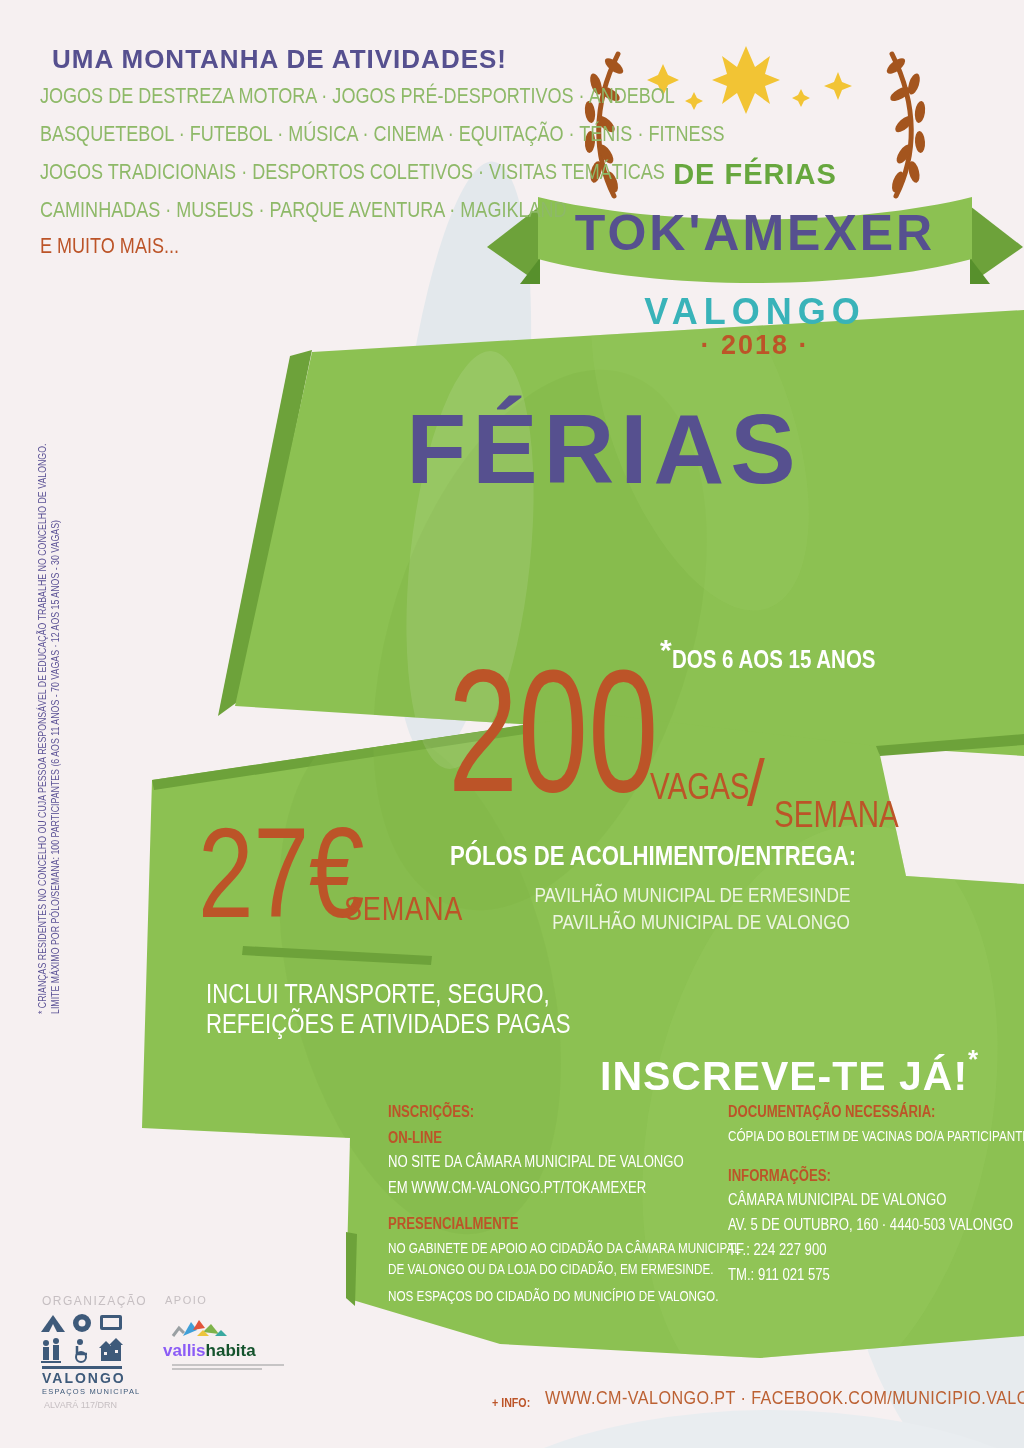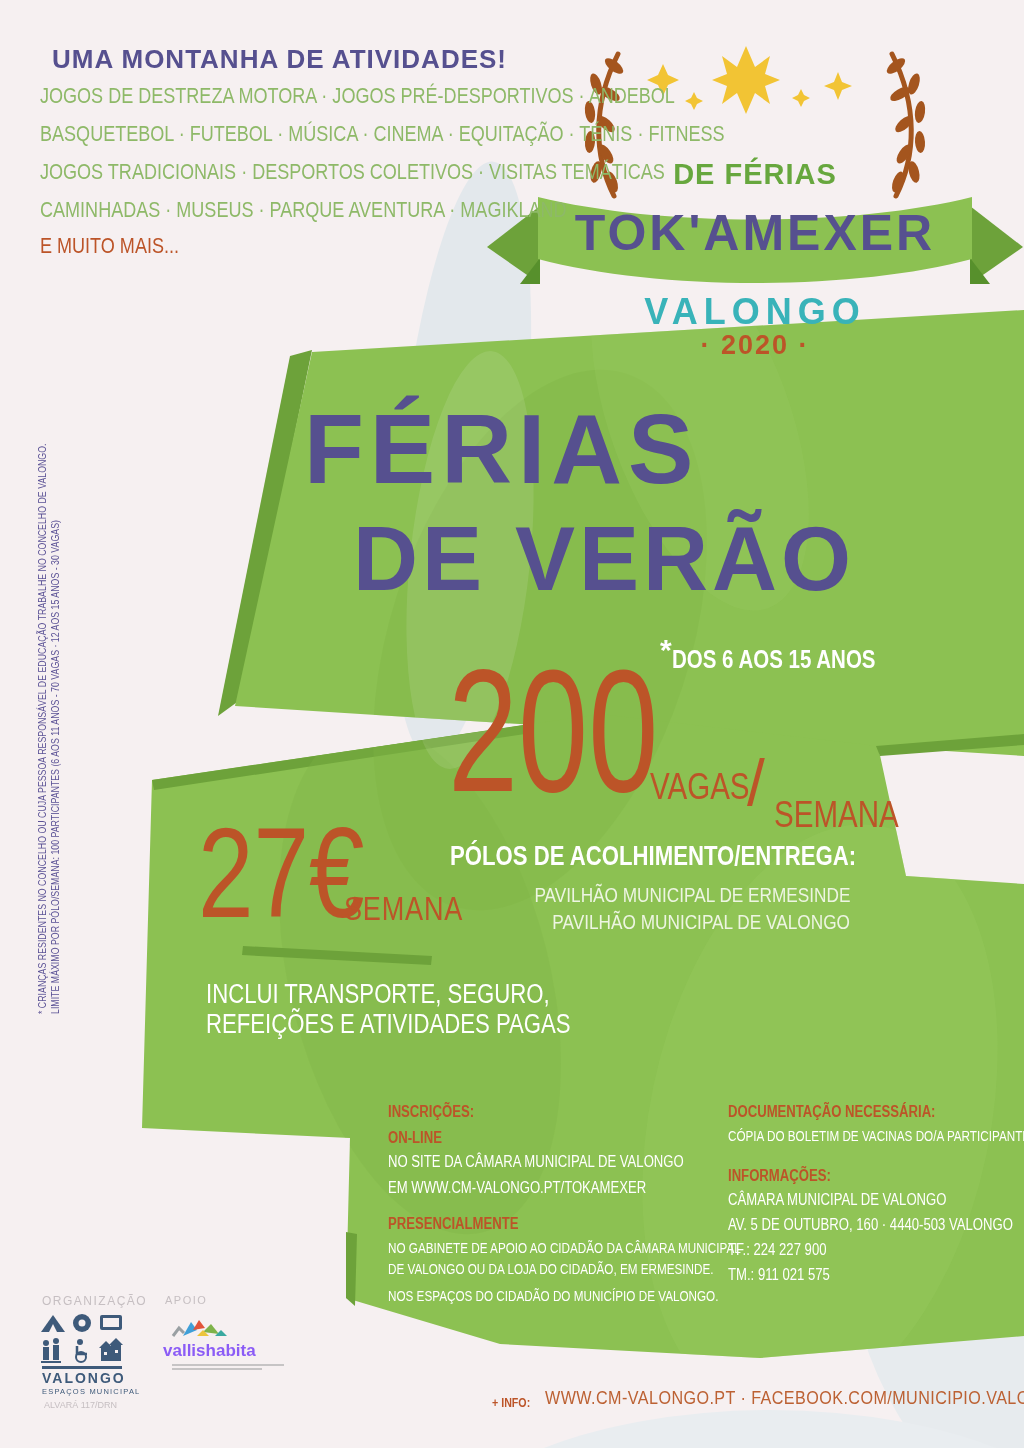--- a/index.html
+++ b/index.html
@@ -98,44 +98,46 @@
   <div class="t fat purple" style="left:40px;top:46px;font-size:26px;letter-spacing:1px;margin-left:12px;">UMA MONTANHA DE ATIVIDADES!</div>
   <div class="t grntxt cond" style="left:40px;top:84px;font-size:22px;">JOGOS DE DESTREZA MOTORA · JOGOS PRÉ-DESPORTIVOS · ANDEBOL</div>
   <div class="t grntxt cond" style="left:40px;top:122px;font-size:22px;">BASQUETEBOL · FUTEBOL · MÚSICA · CINEMA · EQUITAÇÃO · TÉNIS · FITNESS</div>
   <div class="t grntxt cond" style="left:40px;top:160px;font-size:22px;">JOGOS TRADICIONAIS · DESPORTOS COLETIVOS · VISITAS TEMÁTICAS</div>
   <div class="t grntxt cond" style="left:40px;top:198px;font-size:22px;">CAMINHADAS · MUSEUS · PARQUE AVENTURA · MAGIKLAND</div>
   <div class="t orange cond" style="left:40px;top:234px;font-size:22px;">E MUITO MAIS...</div>
 
   <div class="t fat hdr-grn" style="left:523px;top:159px;width:464px;text-align:center;font-size:29px;letter-spacing:1px;">DE FÉRIAS</div>
   <div class="t fat purple" style="left:523px;top:207px;width:464px;text-align:center;font-size:50px;letter-spacing:3px;">TOK'AMEXER</div>
   <div class="t fat teal" style="left:523px;top:293px;width:464px;text-align:center;font-size:36px;letter-spacing:6px;">VALONGO</div>
-  <div class="t fat orange" style="left:523px;top:331px;width:464px;text-align:center;font-size:27px;letter-spacing:2px;">· 2020 ·</div>
-
-  <div class="t fat purple" style="left:304px;top:398px;width:600px;font-size:98px;letter-spacing:6px;">FÉRIAS</div>
-  <div class="t fat purple" style="left:304px;top:512px;width:600px;text-align:center;font-size:90px;letter-spacing:4px;">DE VERÃO</div>
+  <div class="t fat orange" style="left:523px;top:331px;width:464px;text-align:center;font-size:27px;letter-spacing:2px;">· 2018 ·</div>
+
+  <div class="t fat purple" style="left:304px;top:398px;width:600px;text-align:center;font-size:98px;letter-spacing:6px;">FÉRIAS</div>
 
   <div class="t white" style="left:660px;top:634px;font-size:25px;font-weight:bold;">
     <span style="font-size:30px;vertical-align:8px;">*</span><span class="cond" style="display:inline-block;">DOS 6 AOS 15 ANOS</span>
   </div>
 
   <div class="t orange" style="left:448px;top:648px;font-size:175px;line-height:.95;transform:scaleX(.72);transform-origin:0 0;">200</div>
   <div class="t orange cond" style="left:650px;top:768px;font-size:36px;">VAGAS</div>
   <div class="t orange" style="left:747px;top:750px;font-size:64px;">/</div>
   <div class="t orange cond" style="left:774px;top:796px;font-size:36px;">SEMANA</div>
 
   <div class="t white condR fat" style="right:168px;top:842px;font-size:27px;">PÓLOS DE ACOLHIMENTO/ENTREGA:</div>
   <div class="t condR" style="right:174px;top:884px;font-size:21px;color:#edf5e2;">PAVILHÃO MUNICIPAL DE ERMESINDE</div>
   <div class="t condR" style="right:174px;top:911px;font-size:21px;color:#edf5e2;">PAVILHÃO MUNICIPAL DE VALONGO</div>
 
   <div class="t orange" style="left:198px;top:812px;font-size:128px;line-height:.95;transform:scaleX(.78);transform-origin:0 0;">27€</div>
   <div class="t orange cond" style="left:344px;top:892px;font-size:33px;letter-spacing:1px;">SEMANA</div>
 
   <div class="t white cond" style="left:206px;top:980px;font-size:27px;">INCLUI TRANSPORTE, SEGURO,</div>
   <div class="t white cond" style="left:206px;top:1010px;font-size:27px;">REFEIÇÕES E ATIVIDADES PAGAS</div>
 
+  <div class="t white" style="left:600px;top:1046px;">
+    <span class="fat" style="font-size:41px;letter-spacing:1px;">INSCREVE-TE JÁ!</span><span style="font-size:26px;vertical-align:22px;font-weight:bold;">*</span>
+  </div>
 
   <div class="t orange cond fat" style="left:388px;top:1104px;font-size:16px;">INSCRIÇÕES:</div>
   <div class="t orange cond fat" style="left:388px;top:1130px;font-size:16px;">ON-LINE</div>
   <div class="t white cond" style="left:388px;top:1154px;font-size:16px;">NO SITE DA CÂMARA MUNICIPAL DE VALONGO</div>
   <div class="t white cond" style="left:388px;top:1180px;font-size:16px;">EM WWW.CM-VALONGO.PT/TOKAMEXER</div>
   <div class="t orange cond fat" style="left:388px;top:1216px;font-size:16px;">PRESENCIALMENTE</div>
   <div class="t white" style="left:388px;top:1240px;font-size:15px;transform:scaleX(.78);transform-origin:0 0;">NO GABINETE DE APOIO AO CIDADÃO DA CÂMARA MUNICIPAL</div>
   <div class="t white" style="left:388px;top:1261px;font-size:15px;transform:scaleX(.78);transform-origin:0 0;">DE VALONGO OU DA LOJA DO CIDADÃO, EM ERMESINDE.</div>
   <div class="t white" style="left:388px;top:1288px;font-size:15px;transform:scaleX(.78);transform-origin:0 0;">NOS ESPAÇOS DO CIDADÃO DO MUNICÍPIO DE VALONGO.</div>
 
@@ -198,21 +200,21 @@
 
   <svg class="gfx" style="left:170px;top:1316px;" width="66" height="24" viewBox="0 0 64 24">
     <polyline points="2,20 8,12 13,17" stroke="#9aa0a3" stroke-width="3" fill="none"></polyline>
     <polygon points="12,20 20,6 26,14" fill="#3f9fd8"></polygon>
     <polygon points="22,14 28,4 34,12" fill="#e2543a"></polygon>
     <polygon points="32,16 40,8 48,18" fill="#7fb34a"></polygon>
     <polygon points="26,20 32,14 38,20" fill="#ecc53c"></polygon>
     <polygon points="44,20 50,14 56,20" fill="#3aa9a0"></polygon>
   </svg>
   <div class="t" style="left:163px;top:1342px;font-size:17px;font-weight:bold;">
-    <span style="color:#8b5cf6;">vallis</span><span style="color:#8b5cf6;">habita</span>
+    <span style="color:#8b5cf6;">vallis</span><span style="color:#14532d;">habita</span>
   </div>
   <div class="bar" style="left:172px;top:1364px;width:112px;"></div>
   <div class="bar" style="left:172px;top:1368px;width:90px;"></div>
 
   <div class="t orange cond fat" style="left:492px;top:1396px;font-size:13px;">+ INFO:</div>
   <div class="t" style="left:545px;top:1388px;font-size:19px;color:#bc6133;transform:scaleX(.85);transform-origin:0 0;letter-spacing:.5px;">WWW.CM-VALONGO.PT · FACEBOOK.COM/MUNICIPIO.VALONGO</div>
 
 </div>
 
 </body></html>

